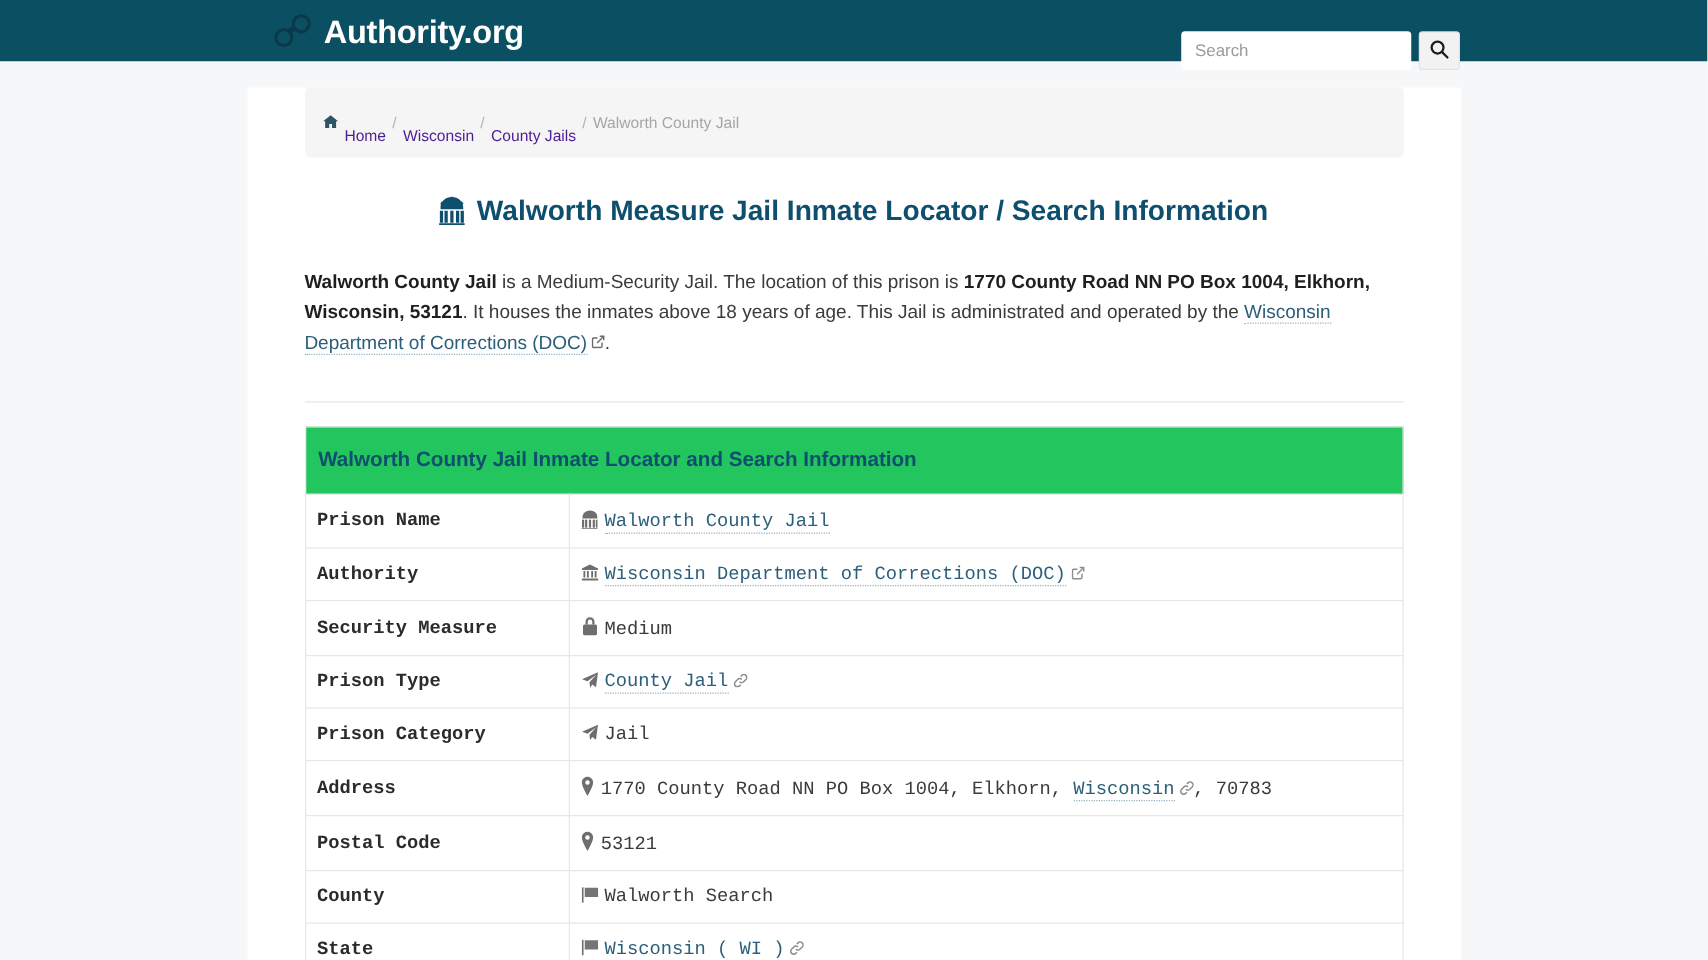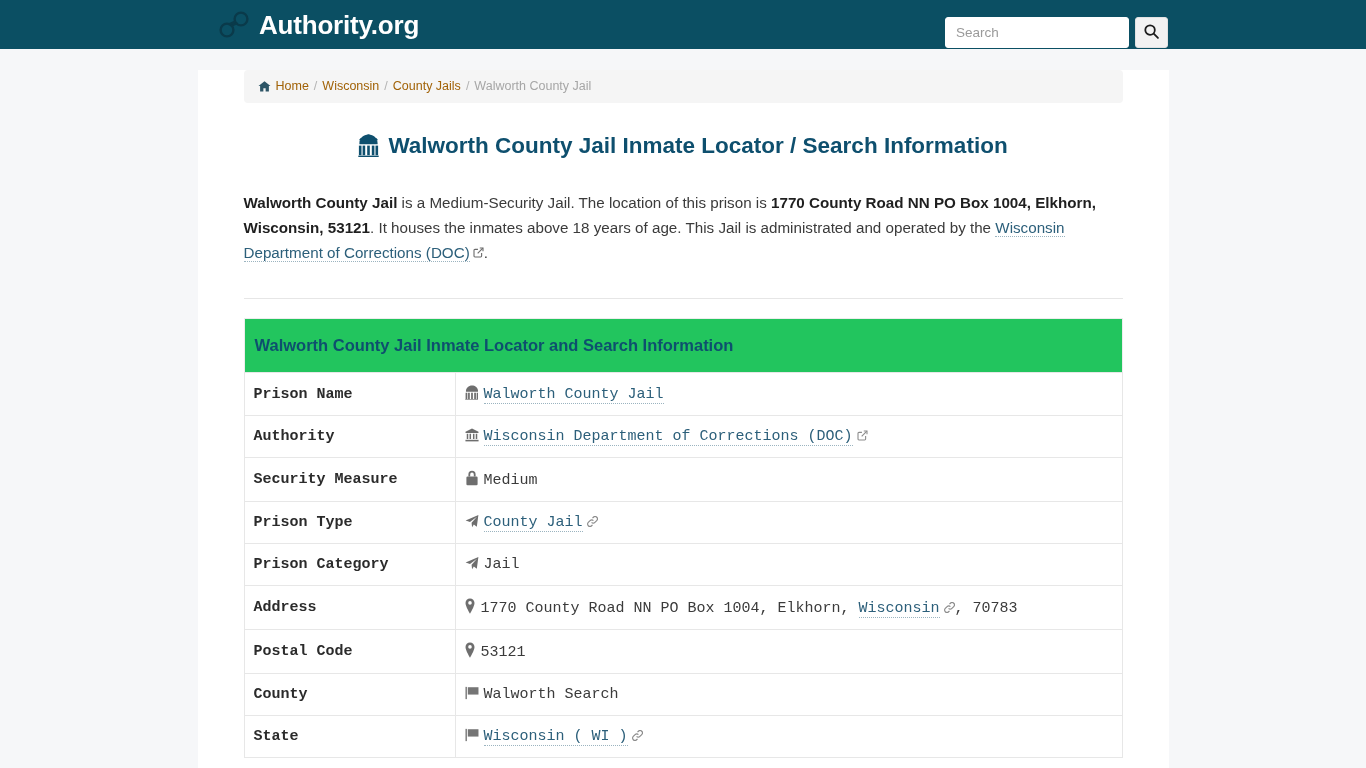--- a/index.html
+++ b/index.html
@@ -45,21 +45,21 @@
     white-space: nowrap;
   }
   .brand-text .b-main { color: #ffffff; }
   .brand-text .b-tld  { color: #ffffff; }
 
   .search-wrap {
     position: absolute;
     right: 198px;
     top: 9px;
     display: flex;
-    align-items: center;
+    align-items: flex-end;
     height: 47px;
   }
   .search-input {
     width: 184px;
     height: 31px;
     border: 1px solid #ffffff;
     border-radius: 3px;
     background: #ffffff;
     padding: 0 10px;
     font-size: 13.5px;
@@ -100,22 +100,23 @@
     border-radius: 4px;
     padding: 10px 14px;
     font-size: 12.5px;
     color: #9b9b9b;
     display: flex;
     align-items: center;
     flex-wrap: wrap;
     line-height: 1;
   }
   .breadcrumb a {
-    color: #a16207;
+    color: #4c1d95;
     text-decoration: none;
+    margin-top: 23px;
   }
   .bc-sep { margin: 0 5px; color: #b3b3b3; }
   .bc-home-icon {
     width: 13px; height: 13px;
     color: #2d5566;
     margin-right: 5px;
     display: inline-block;
     vertical-align: -2px;
   }
   .bc-active { color: #a6a6a6; }
@@ -270,21 +271,21 @@
                    M2.6 3.9 1.1 6.1l1.3.9 1.5-2.2zM18.4 3.9l-1.3.8 1.5 2.2 1.3-.9z
                    M10.5 0.3h-1.1v2.6h2.2V0.3z"></path>
           <rect x="0.9" y="11.6" width="2.6" height="9.6"></rect>
           <rect x="4.6" y="11.6" width="2.6" height="9.6"></rect>
           <rect x="9.2" y="11.6" width="2.6" height="9.6"></rect>
           <rect x="13.8" y="11.6" width="2.6" height="9.6"></rect>
           <rect x="17.5" y="11.6" width="2.6" height="9.6"></rect>
           <rect x="0.3" y="21.6" width="20.4" height="1.4"></rect>
         </svg>
       </span>
-      <span>Walworth County Jail Inmate Locator / Search Information</span>
+      <span>Walworth Measure Jail Inmate Locator / Search Information</span>
     </h1>
 
     <p class="intro"><b>Walworth County Jail</b><span> is a Medium-Security Jail. The location of this prison is </span><b>1770 County Road NN PO Box 1004, Elkhorn, Wisconsin, 53121</b><span>. It houses the inmates above 18 years of age. This Jail is administrated and operated by the </span><a href="#"><span>Wisconsin Department of Corrections (DOC)</span></a><span class="ext-icon"><svg viewBox="0 0 12 12" fill="none" stroke="currentColor" stroke-width="1.2" xmlns="http://www.w3.org/2000/svg">
             <path d="M9.4 6.6v3.3a1 1 0 0 1-1 1H2.1a1 1 0 0 1-1-1V3.6a1 1 0 0 1 1-1h3.3"></path>
             <path d="M7.4 1.1h3.5v3.5"></path>
             <path d="M5.1 6.9 10.7 1.3"></path>
           </svg></span><span>.</span></p>
 
     <hr class="rule">
 

